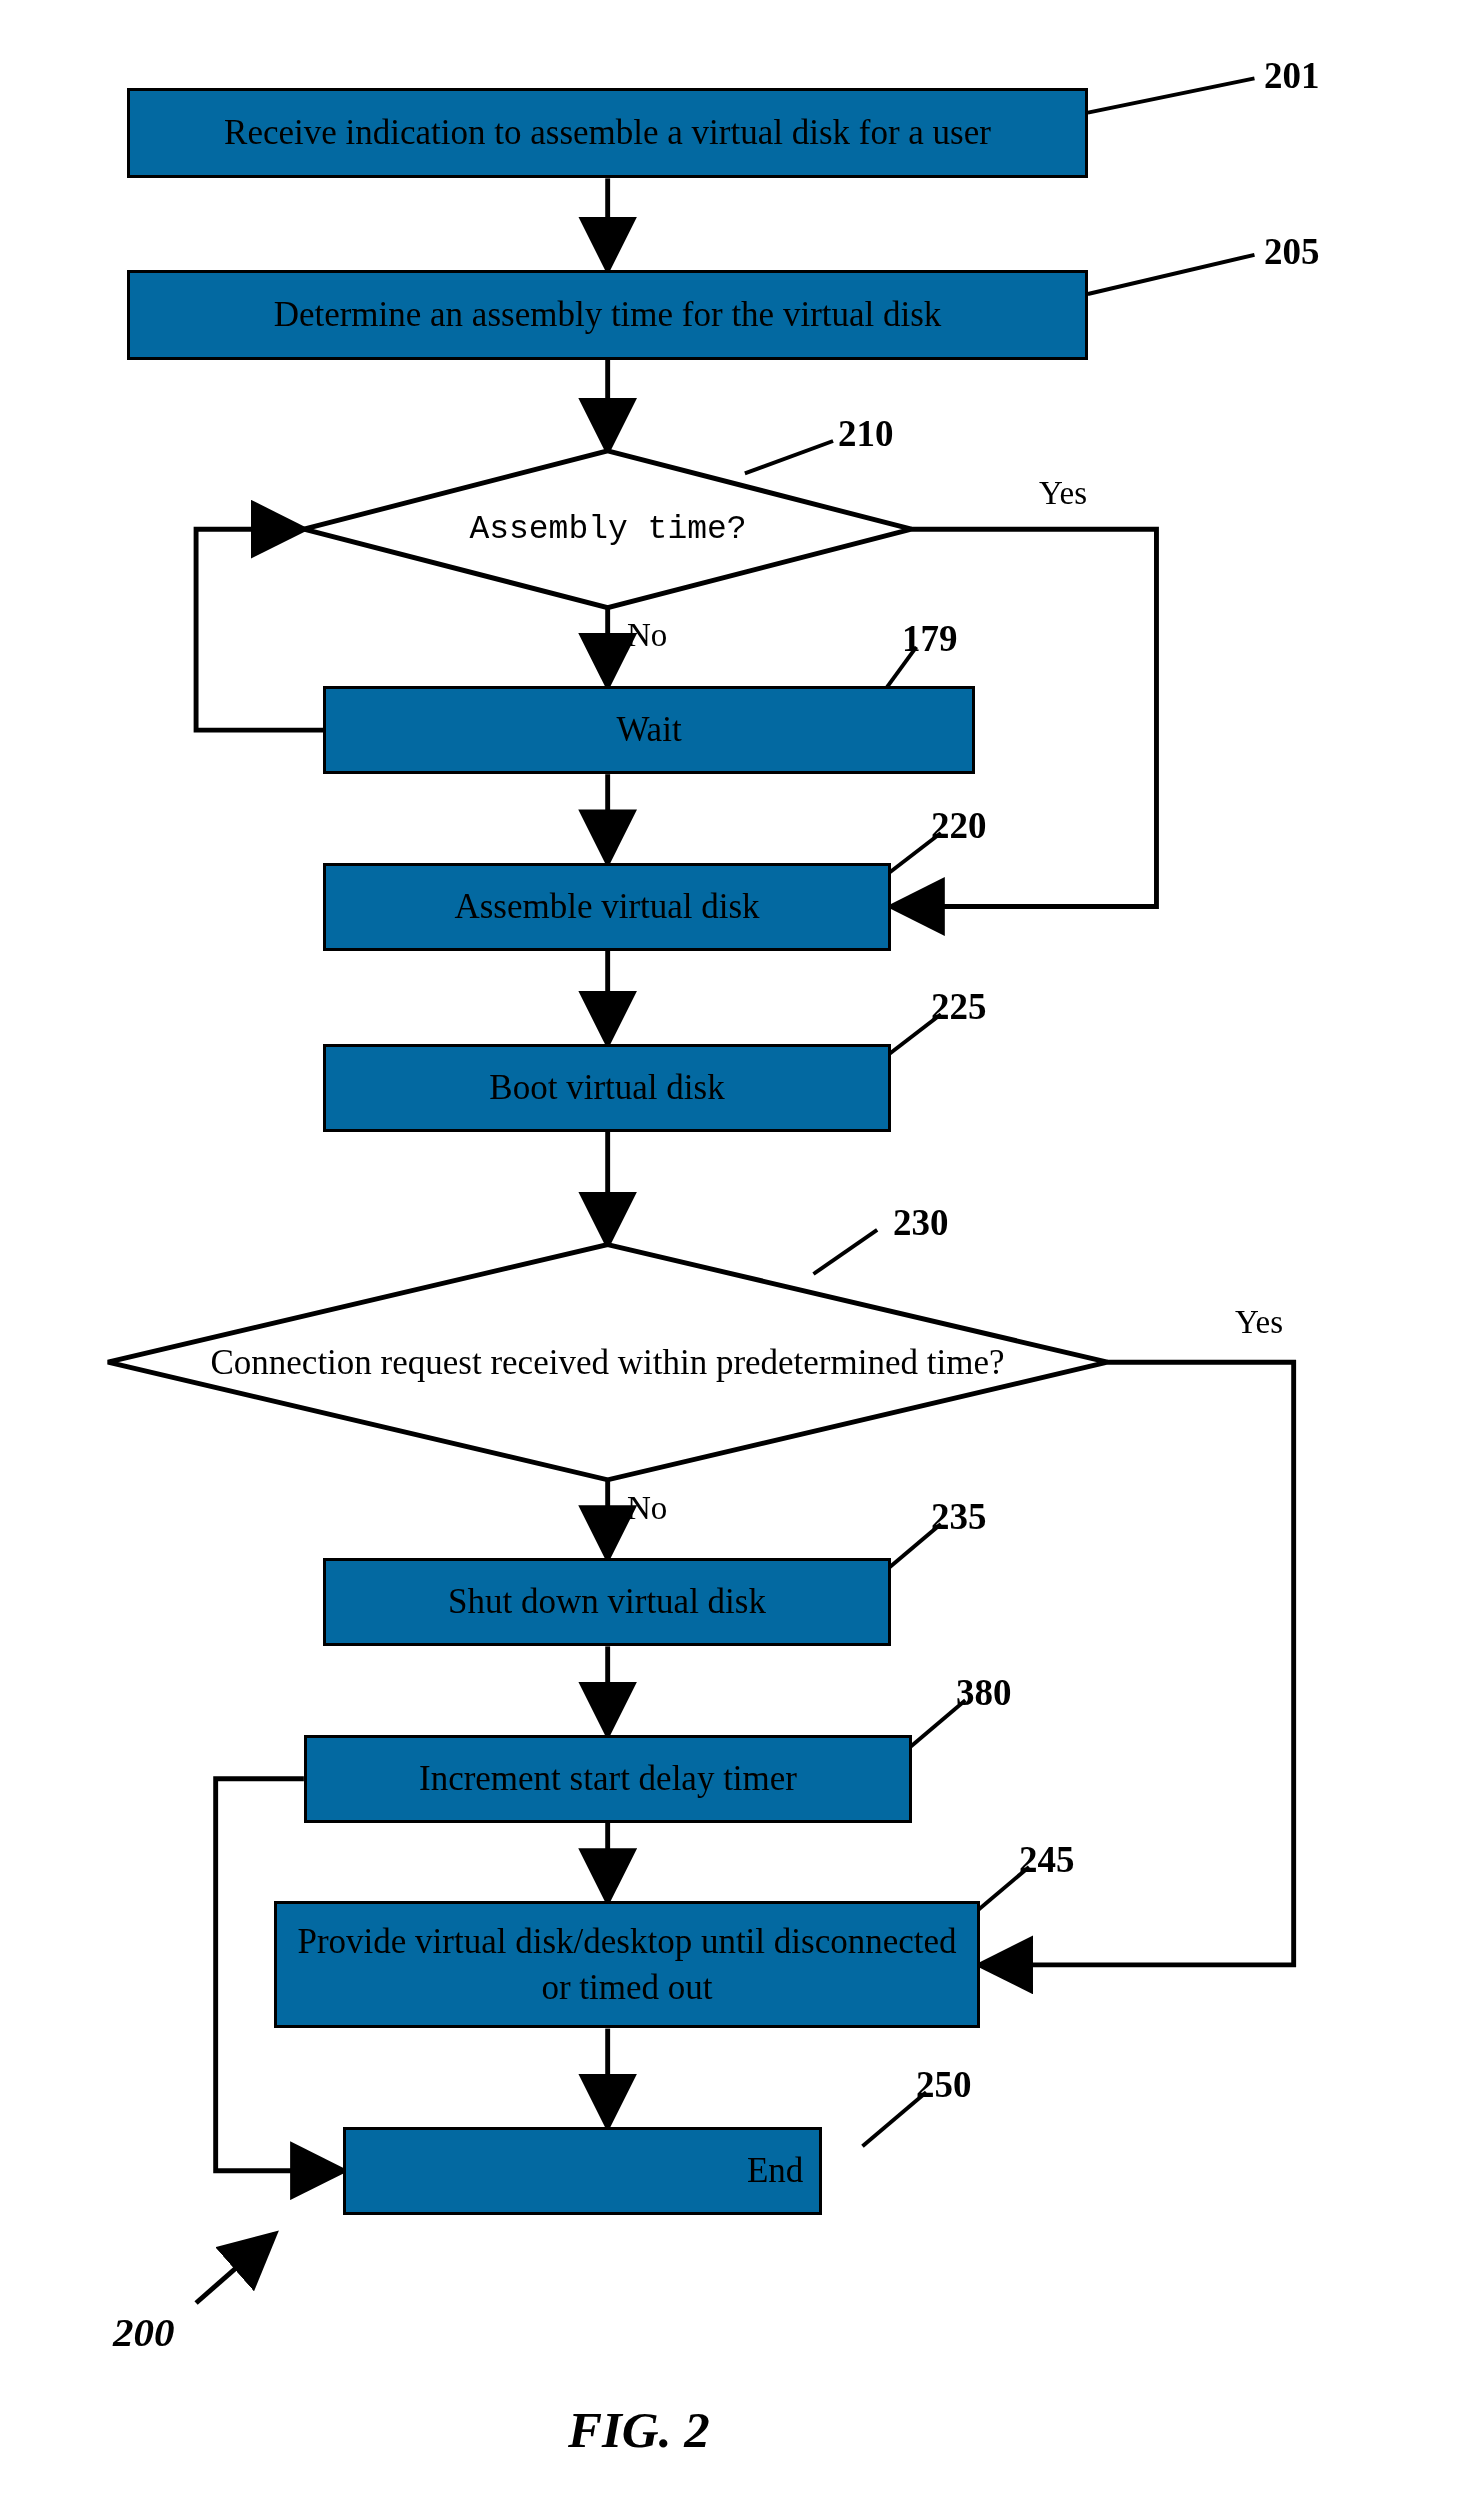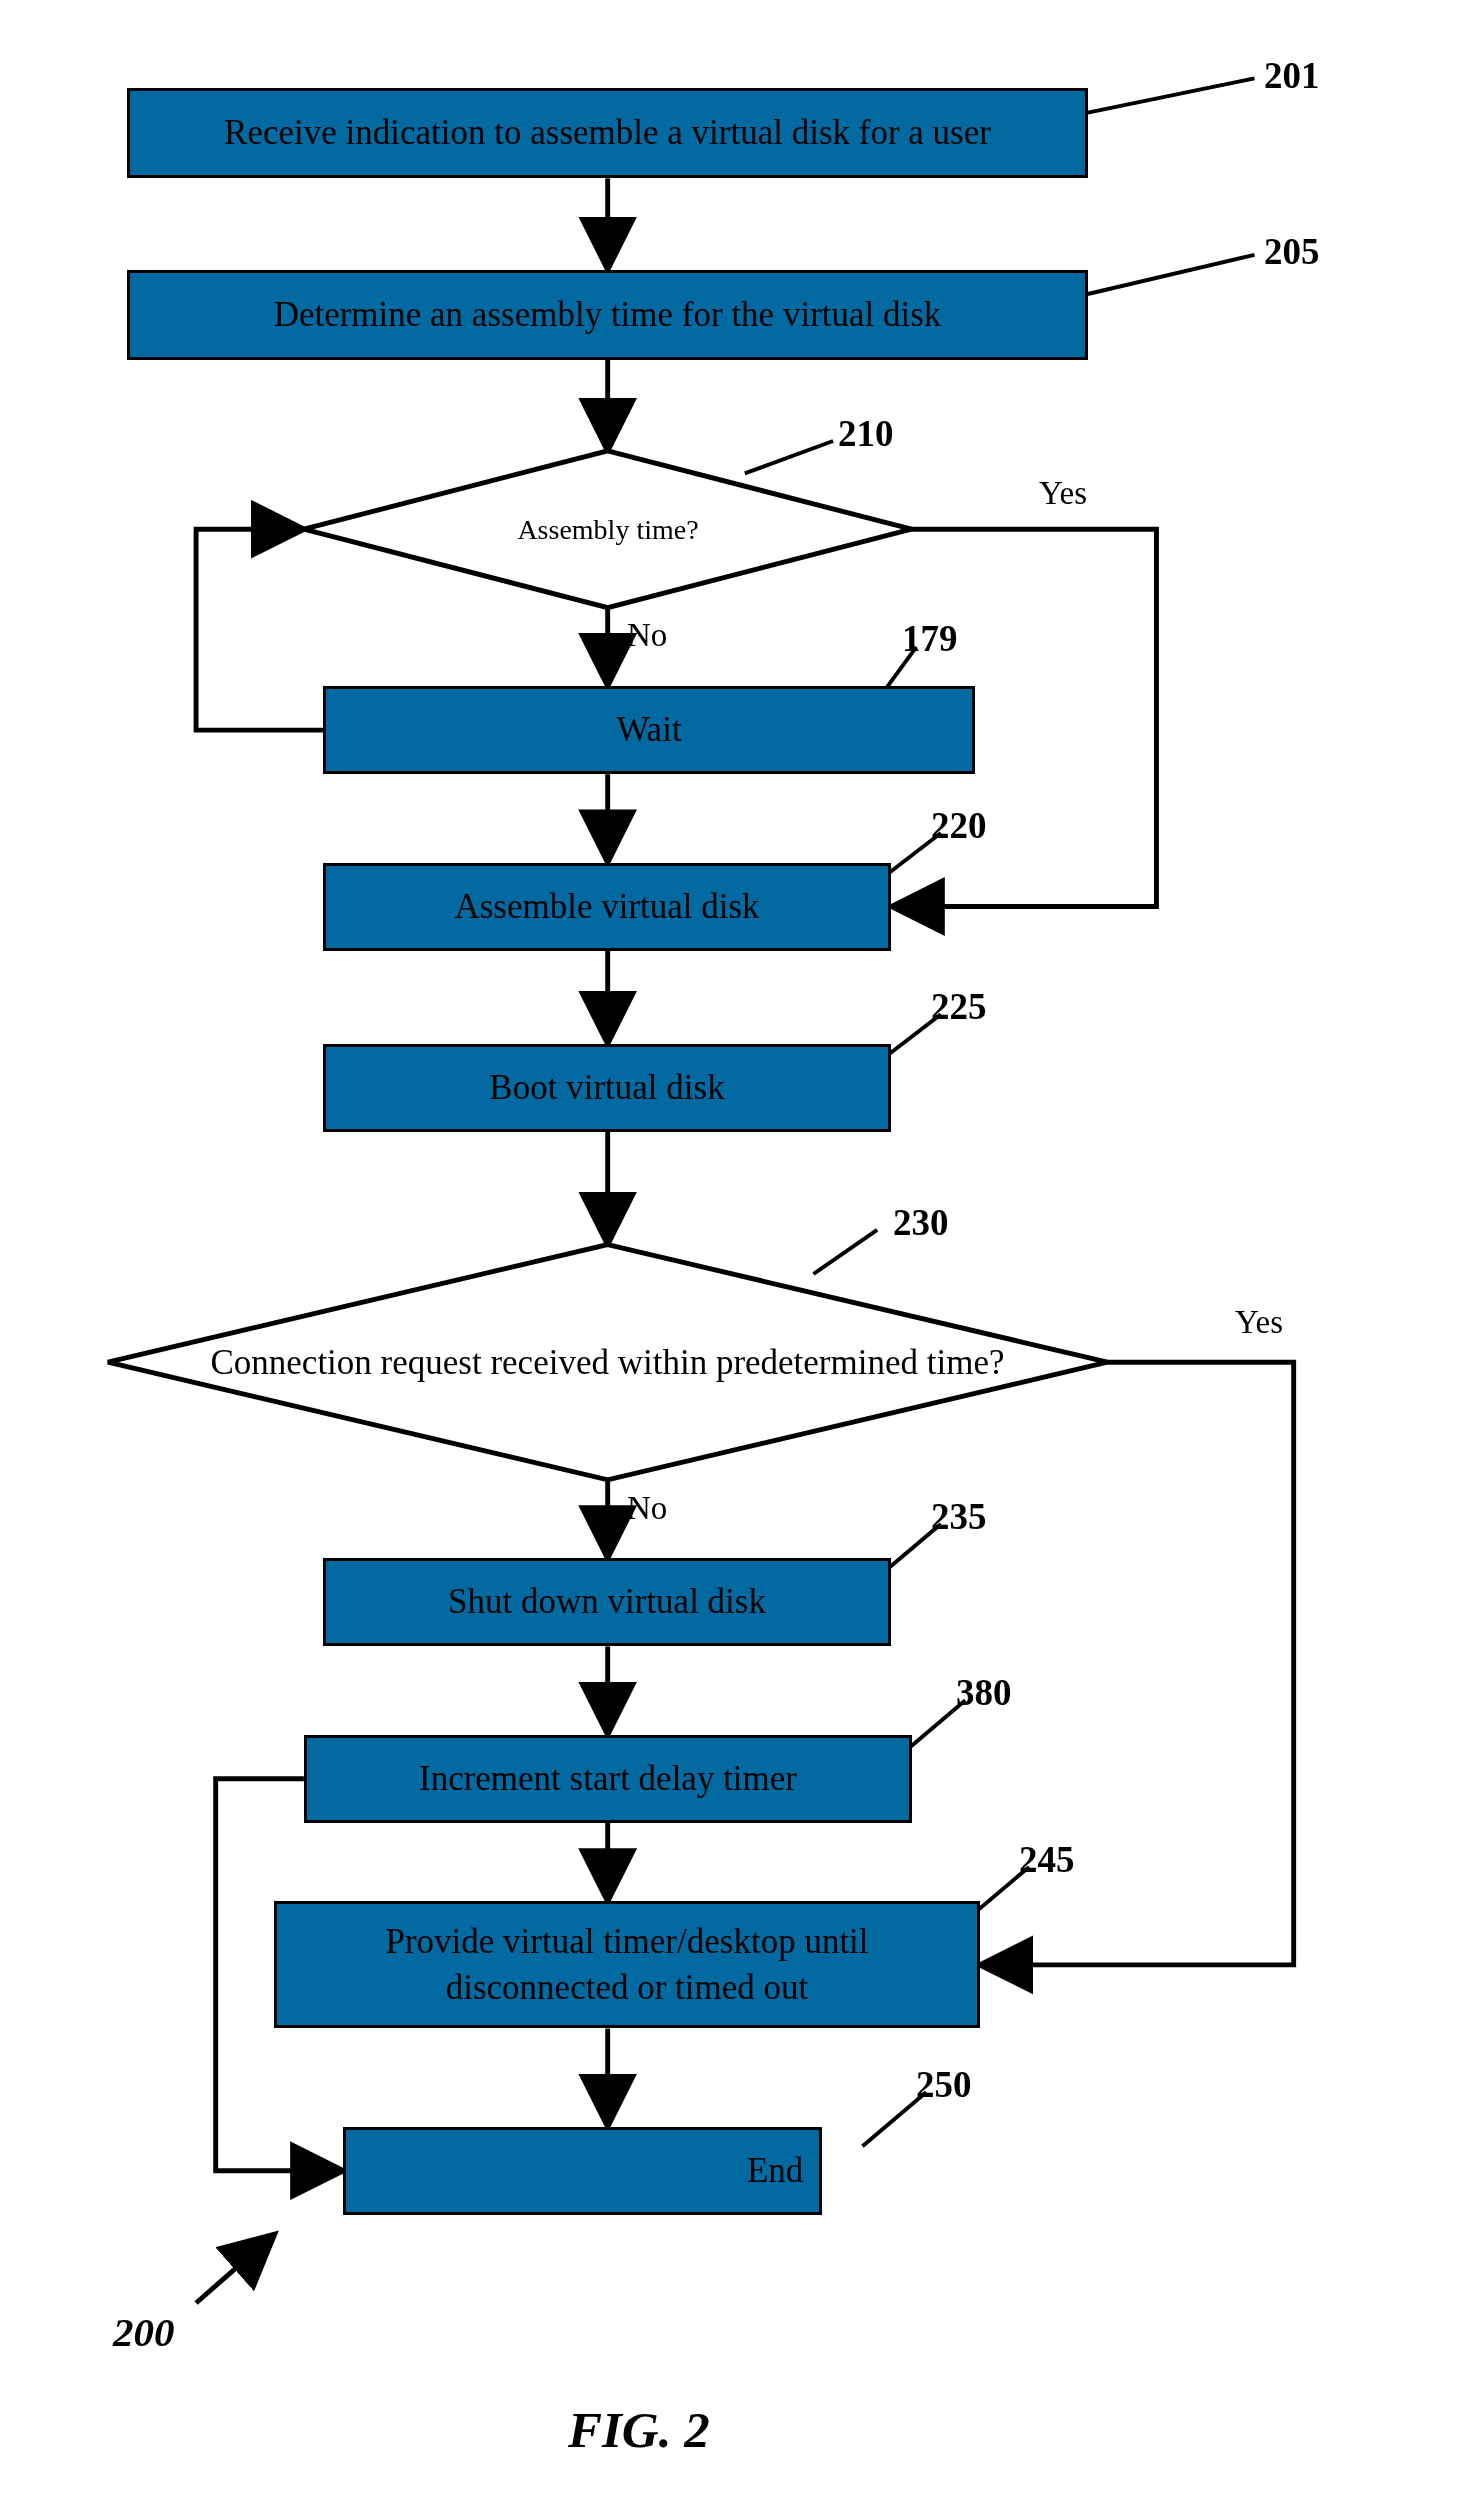--- a/index.html
+++ b/index.html
@@ -110,21 +110,21 @@
   <div class="box" style="left:127px; top:88px;  width:961px; height:90px;">
     <span>Receive indication to assemble a virtual disk for a user</span>
   </div>
   <div class="label" style="left:1264px; top:54px;">201</div>
 
   <div class="box" style="left:127px; top:270px; width:961px; height:90px;">
     <span>Determine an assembly time for the virtual disk</span>
   </div>
   <div class="label" style="left:1264px; top:230px;">205</div>
 
-  <div style="position:absolute; left:304px; top:451px; width:608px; height:157px; display:flex; align-items:center; justify-content:center; font-size:28px;">
+  <div style="position:absolute; left:304px; top:451px; width:608px; height:157px; display:flex; align-items:center; justify-content:center; font-size:33px;font-family:Liberation Mono, monospace;">
     <span>Assembly time?</span>
   </div>
   <div class="label" style="left:838px; top:412px;">210</div>
   <div class="label" style="left:1039px; top:475px; font-weight:400; font-size:33px;">Yes</div>
   <div class="label" style="left:627px; top:617px; font-weight:400; font-size:33px;">No</div>
 
   <div class="box" style="left:323px; top:686px; width:652px; height:88px;">
     <span>Wait</span>
   </div>
   <div class="label" style="left:902px; top:617px;">179</div>
@@ -150,21 +150,21 @@
     <span>Shut down virtual disk</span>
   </div>
   <div class="label" style="left:931px; top:1495px;">235</div>
 
   <div class="box" style="left:304px; top:1735px; width:608px; height:88px;">
     <span>Increment start delay timer</span>
   </div>
   <div class="label" style="left:956px; top:1671px;">380</div>
 
   <div class="box" style="left:274px; top:1901px; width:706px; height:127px;">
-    <span>Provide virtual timer/desktop until disconnected or timed out</span>
+    <span>Provide virtual disk/desktop until disconnected or timed out</span>
   </div>
   <div class="label" style="left:1019px; top:1838px;">245</div>
 
   <div class="box" style="left:343px; top:2127px; width:479px; height:88px;justify-content:flex-end;">
     <span>End</span>
   </div>
   <div class="label" style="left:916px; top:2063px;">250</div>
 
   <div class="label" style="left:113px; top:2308px; font-style:italic; font-weight:700; font-size:41px;">200</div>
 

